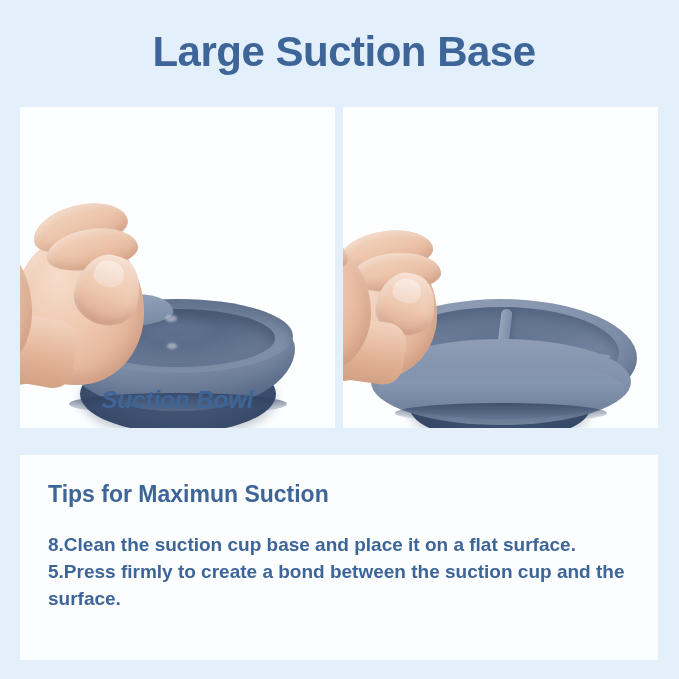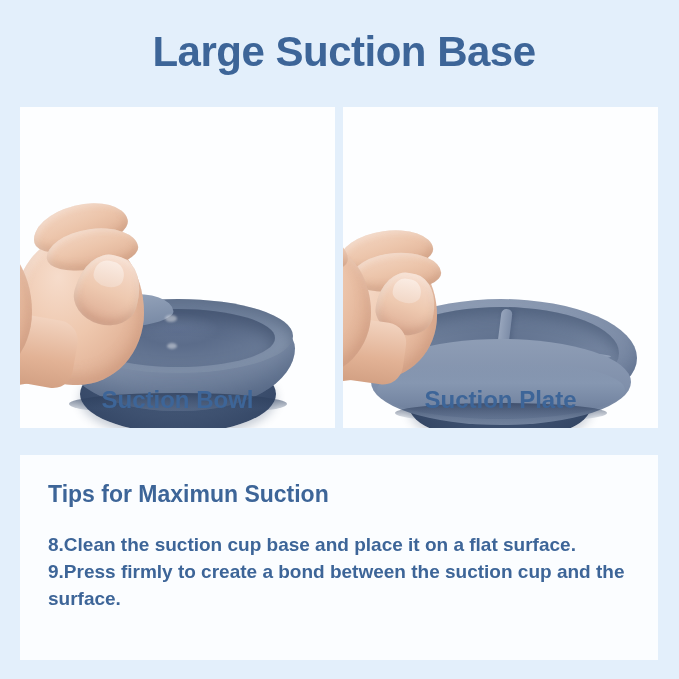--- a/index.html
+++ b/index.html
@@ -38,20 +38,21 @@
     width:638px; height:321px;
     display:flex;
     gap:8px;
   }
 
   .photo-card {
     position:relative;
     width:315px; height:321px;
     background:#fdfeff;
     overflow:hidden;
+    font-style:italic;
   }
 
   .stage {
     position:absolute;
     left:0; top:0;
     width:100%; height:100%;
   }
 
   .caption {
     position:absolute;
@@ -344,26 +345,25 @@
           <div class="plate-body"></div>
           <div class="plate-cavity">
             <div class="div-h"></div>
             <div class="div-v"></div>
           </div>
           <div class="plate-wall"></div>
           <div class="plate-front-lip"></div>
           <div class="plate-seam"></div>
         </div>
 
-        <div class="caption">Suction Plate</div>
       </div>
     </div>
   </div>
 
   <div class="tips-card">
     <div class="tips-heading">Tips for Maximun Suction</div>
     <div class="tips-body">
       <p>8.Clean the suction cup base and place it on a flat surface.</p>
-      <p>9.Press firmly to create a bond between the suction cup and the surface.</p>
+      <p>5.Press firmly to create a bond between the suction cup and the surface.</p>
     </div>
   </div>
 
 </div>
 
 </body></html>

